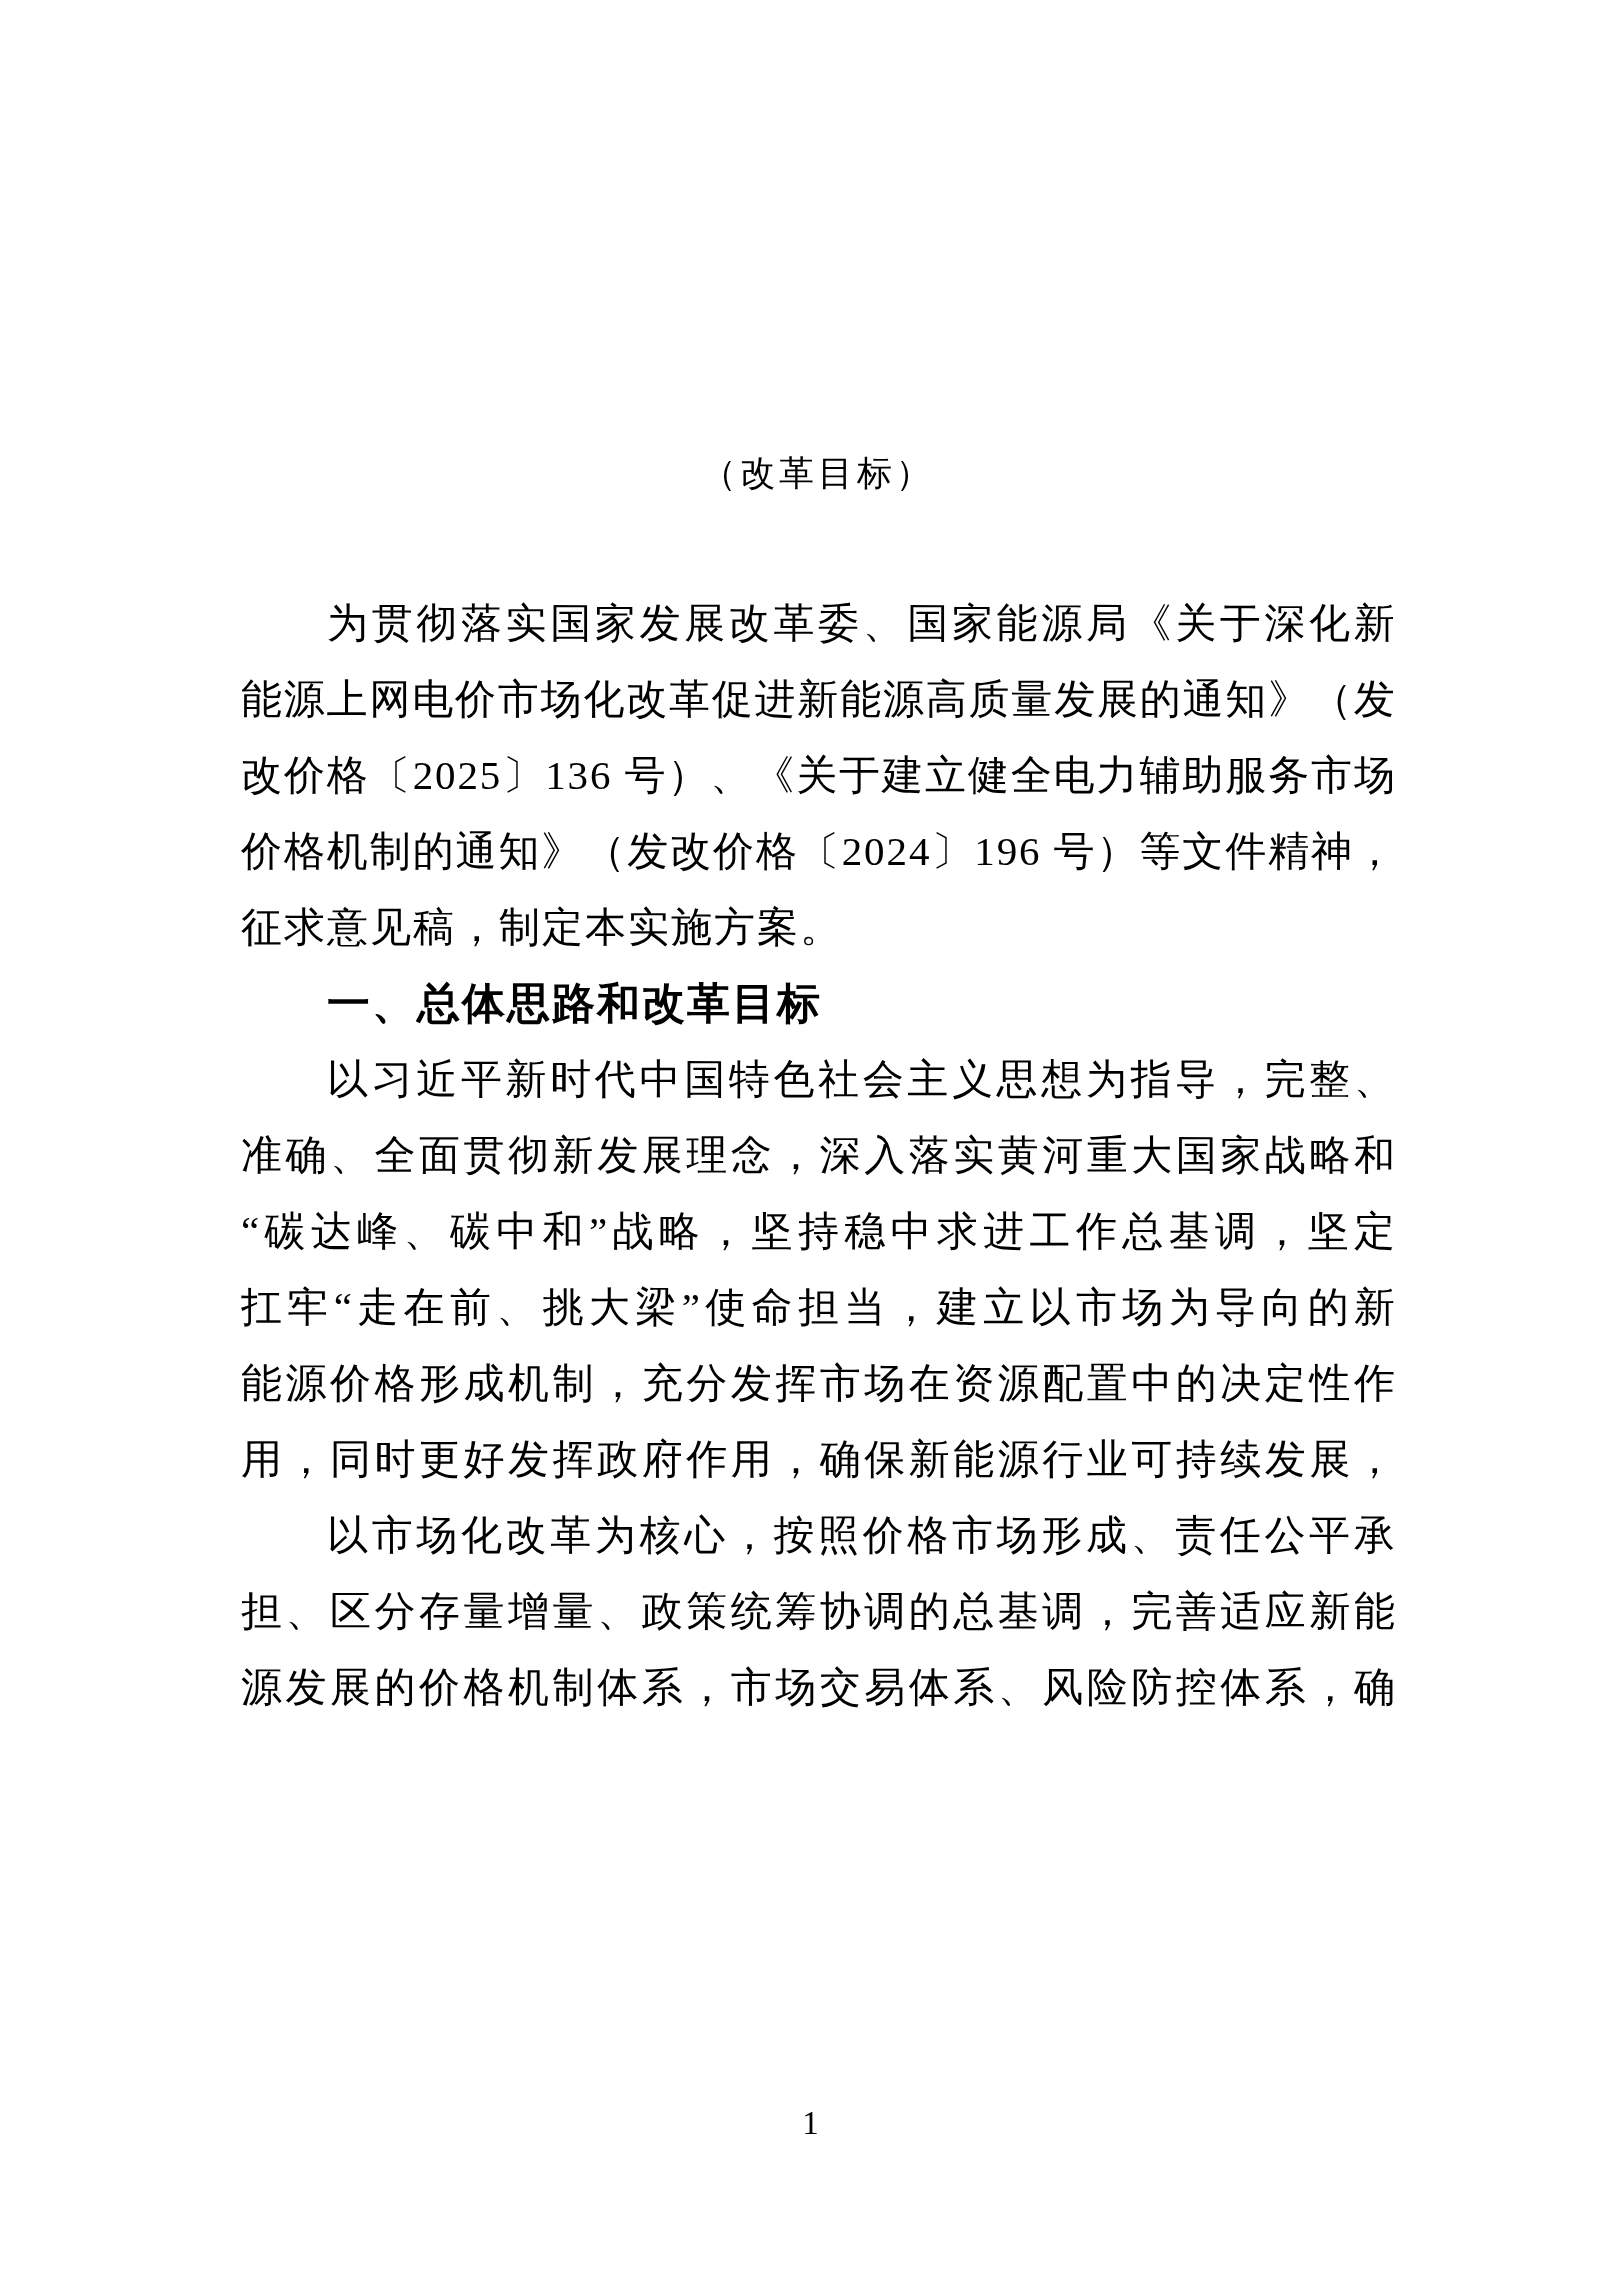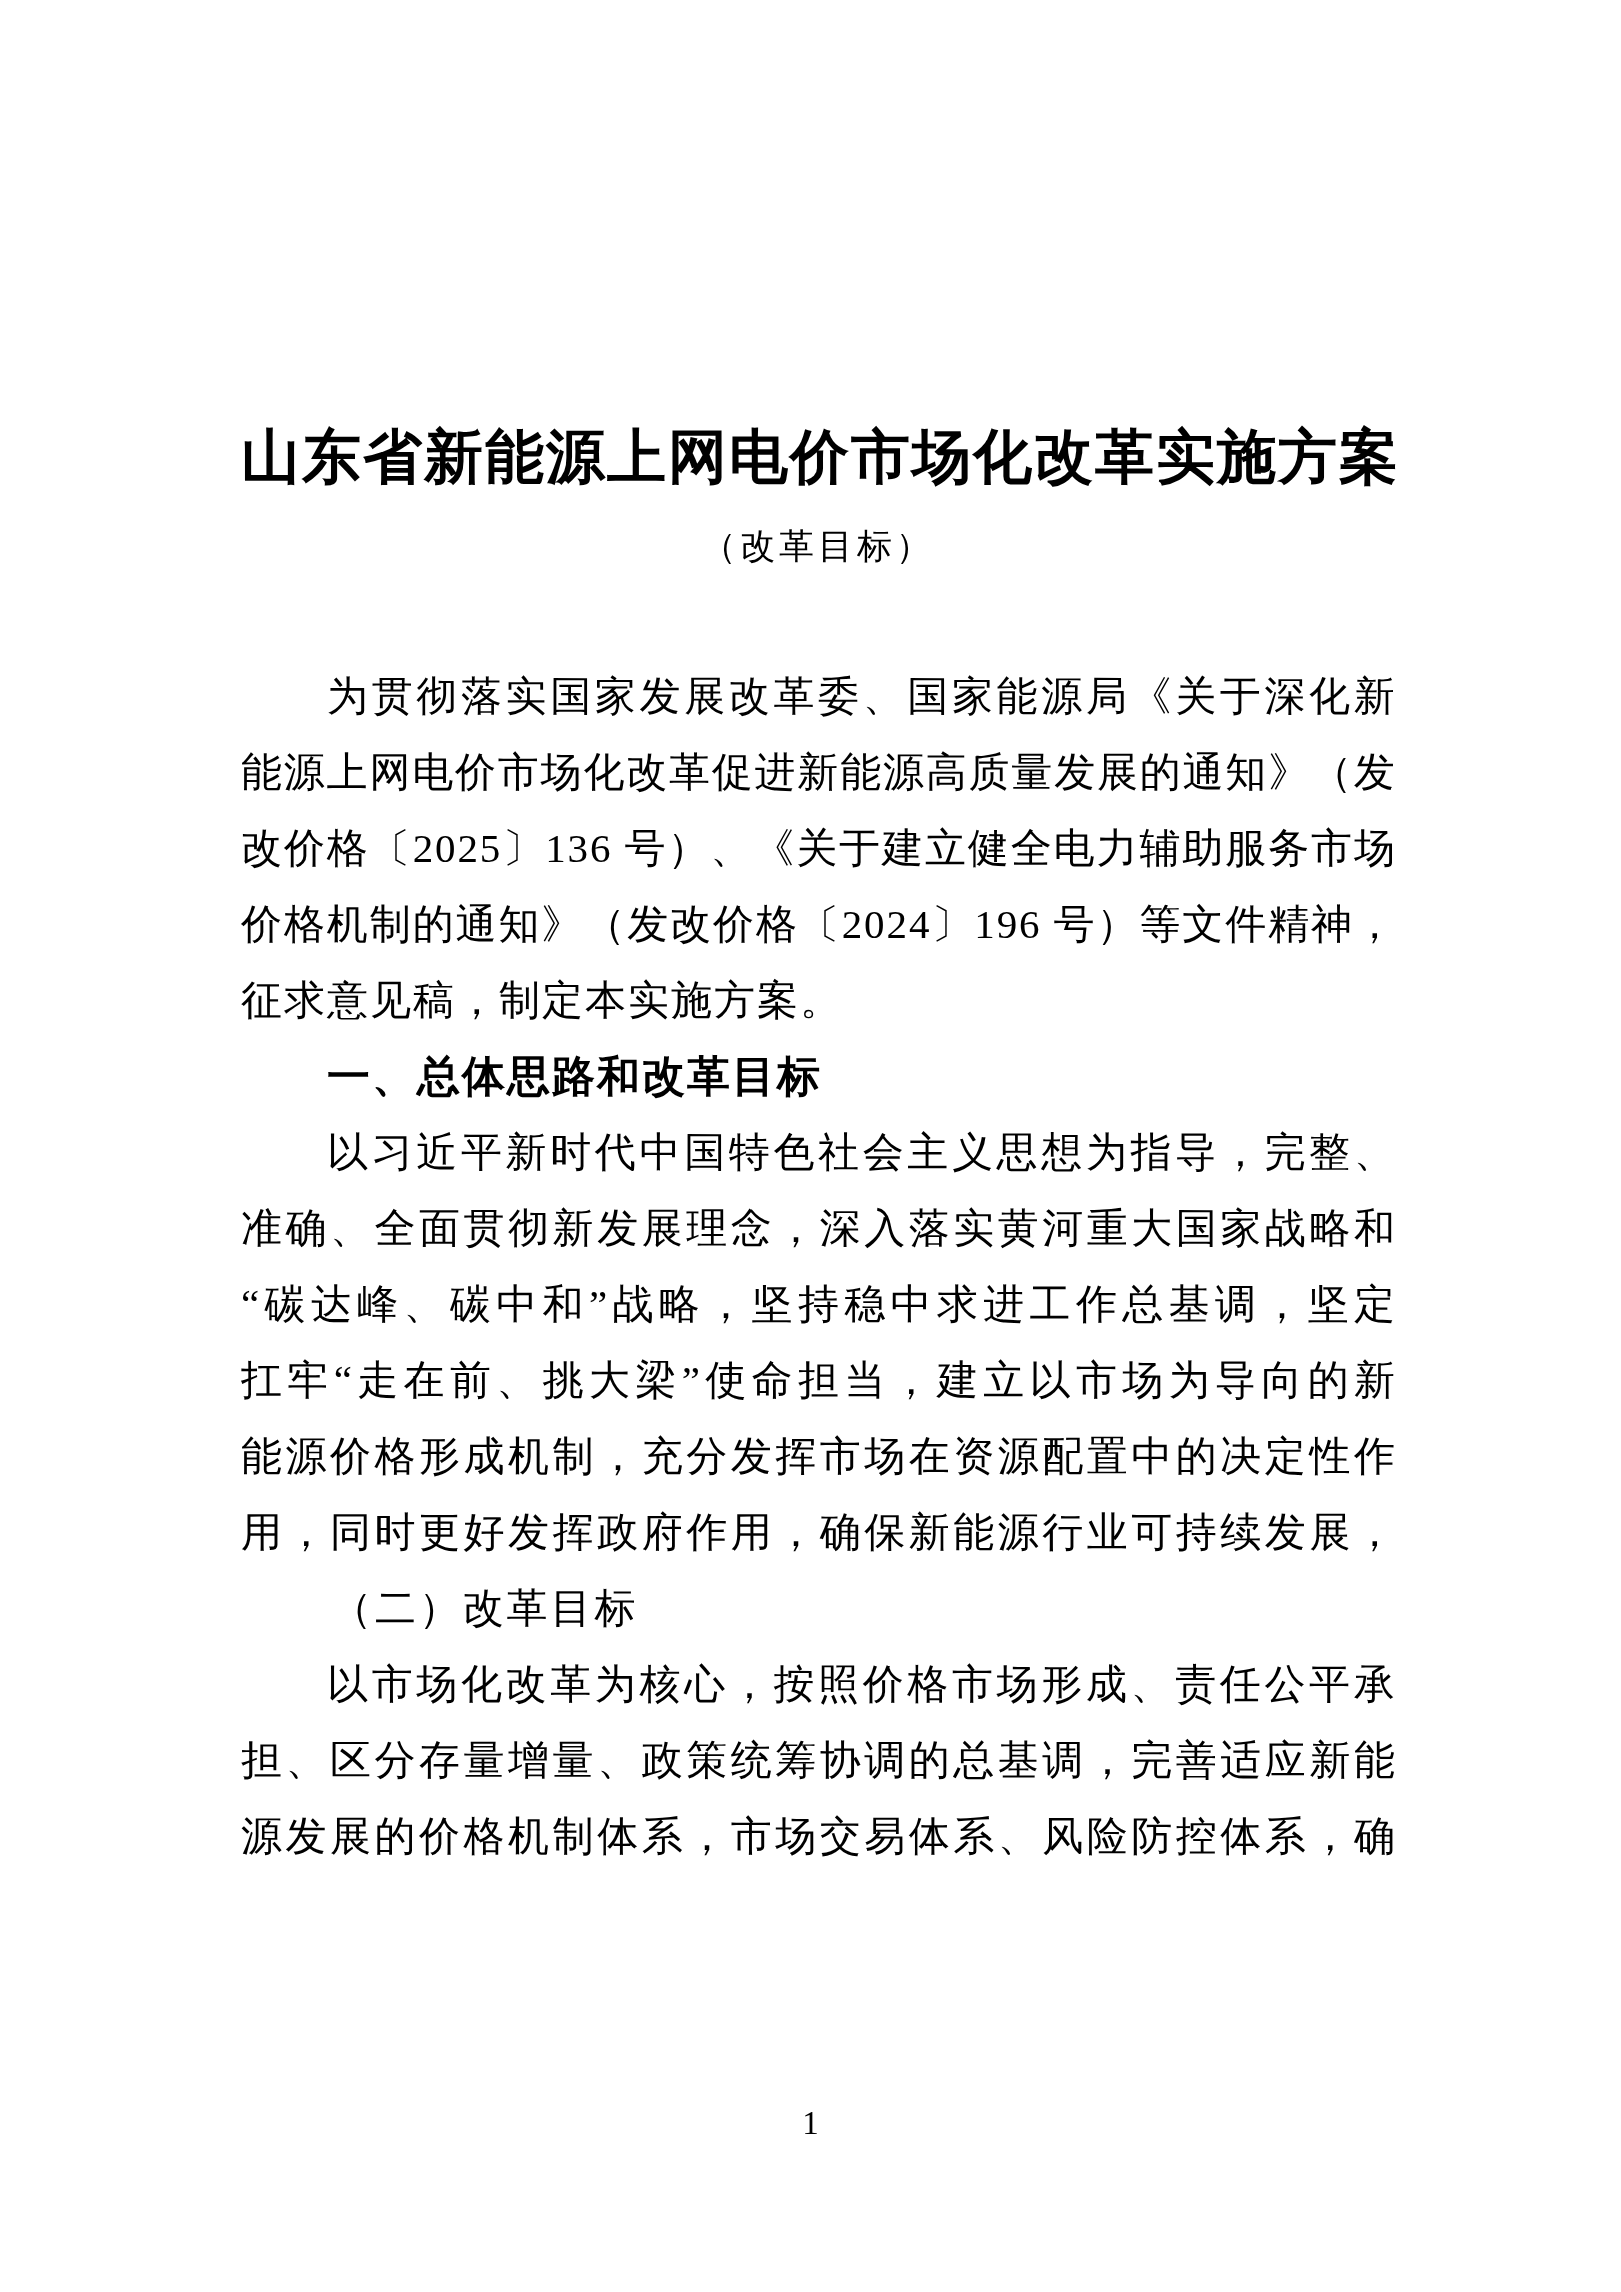--- a/index.html
+++ b/index.html
@@ -83,21 +83,20 @@
     font-size: 33px;
     line-height: 43px;
   }
 </style>
 </head>
 <body>
 
 <div class="page">
 
   <div class="doc-header">
-    <h1 class="doc-title">山东省新能源上网电价市场化改革实施方案</h1>
     <div class="doc-subtitle">（改革目标）</div>
   </div>
 
   <div class="doc-body">
       <div class="line justify indent">
         <span>为</span>
         <span>贯</span>
         <span>彻</span>
         <span>落</span>
         <span>实</span>
@@ -377,21 +376,20 @@
         <span>源</span>
         <span>行</span>
         <span>业</span>
         <span>可</span>
         <span>持</span>
         <span>续</span>
         <span>发</span>
         <span>展</span>
         <span>，</span>
       </div>
-      <div class="line heading2">（二）改革目标</div>
       <div class="line justify indent">
         <span>以</span>
         <span>市</span>
         <span>场</span>
         <span>化</span>
         <span>改</span>
         <span>革</span>
         <span>为</span>
         <span>核</span>
         <span>心</span>

